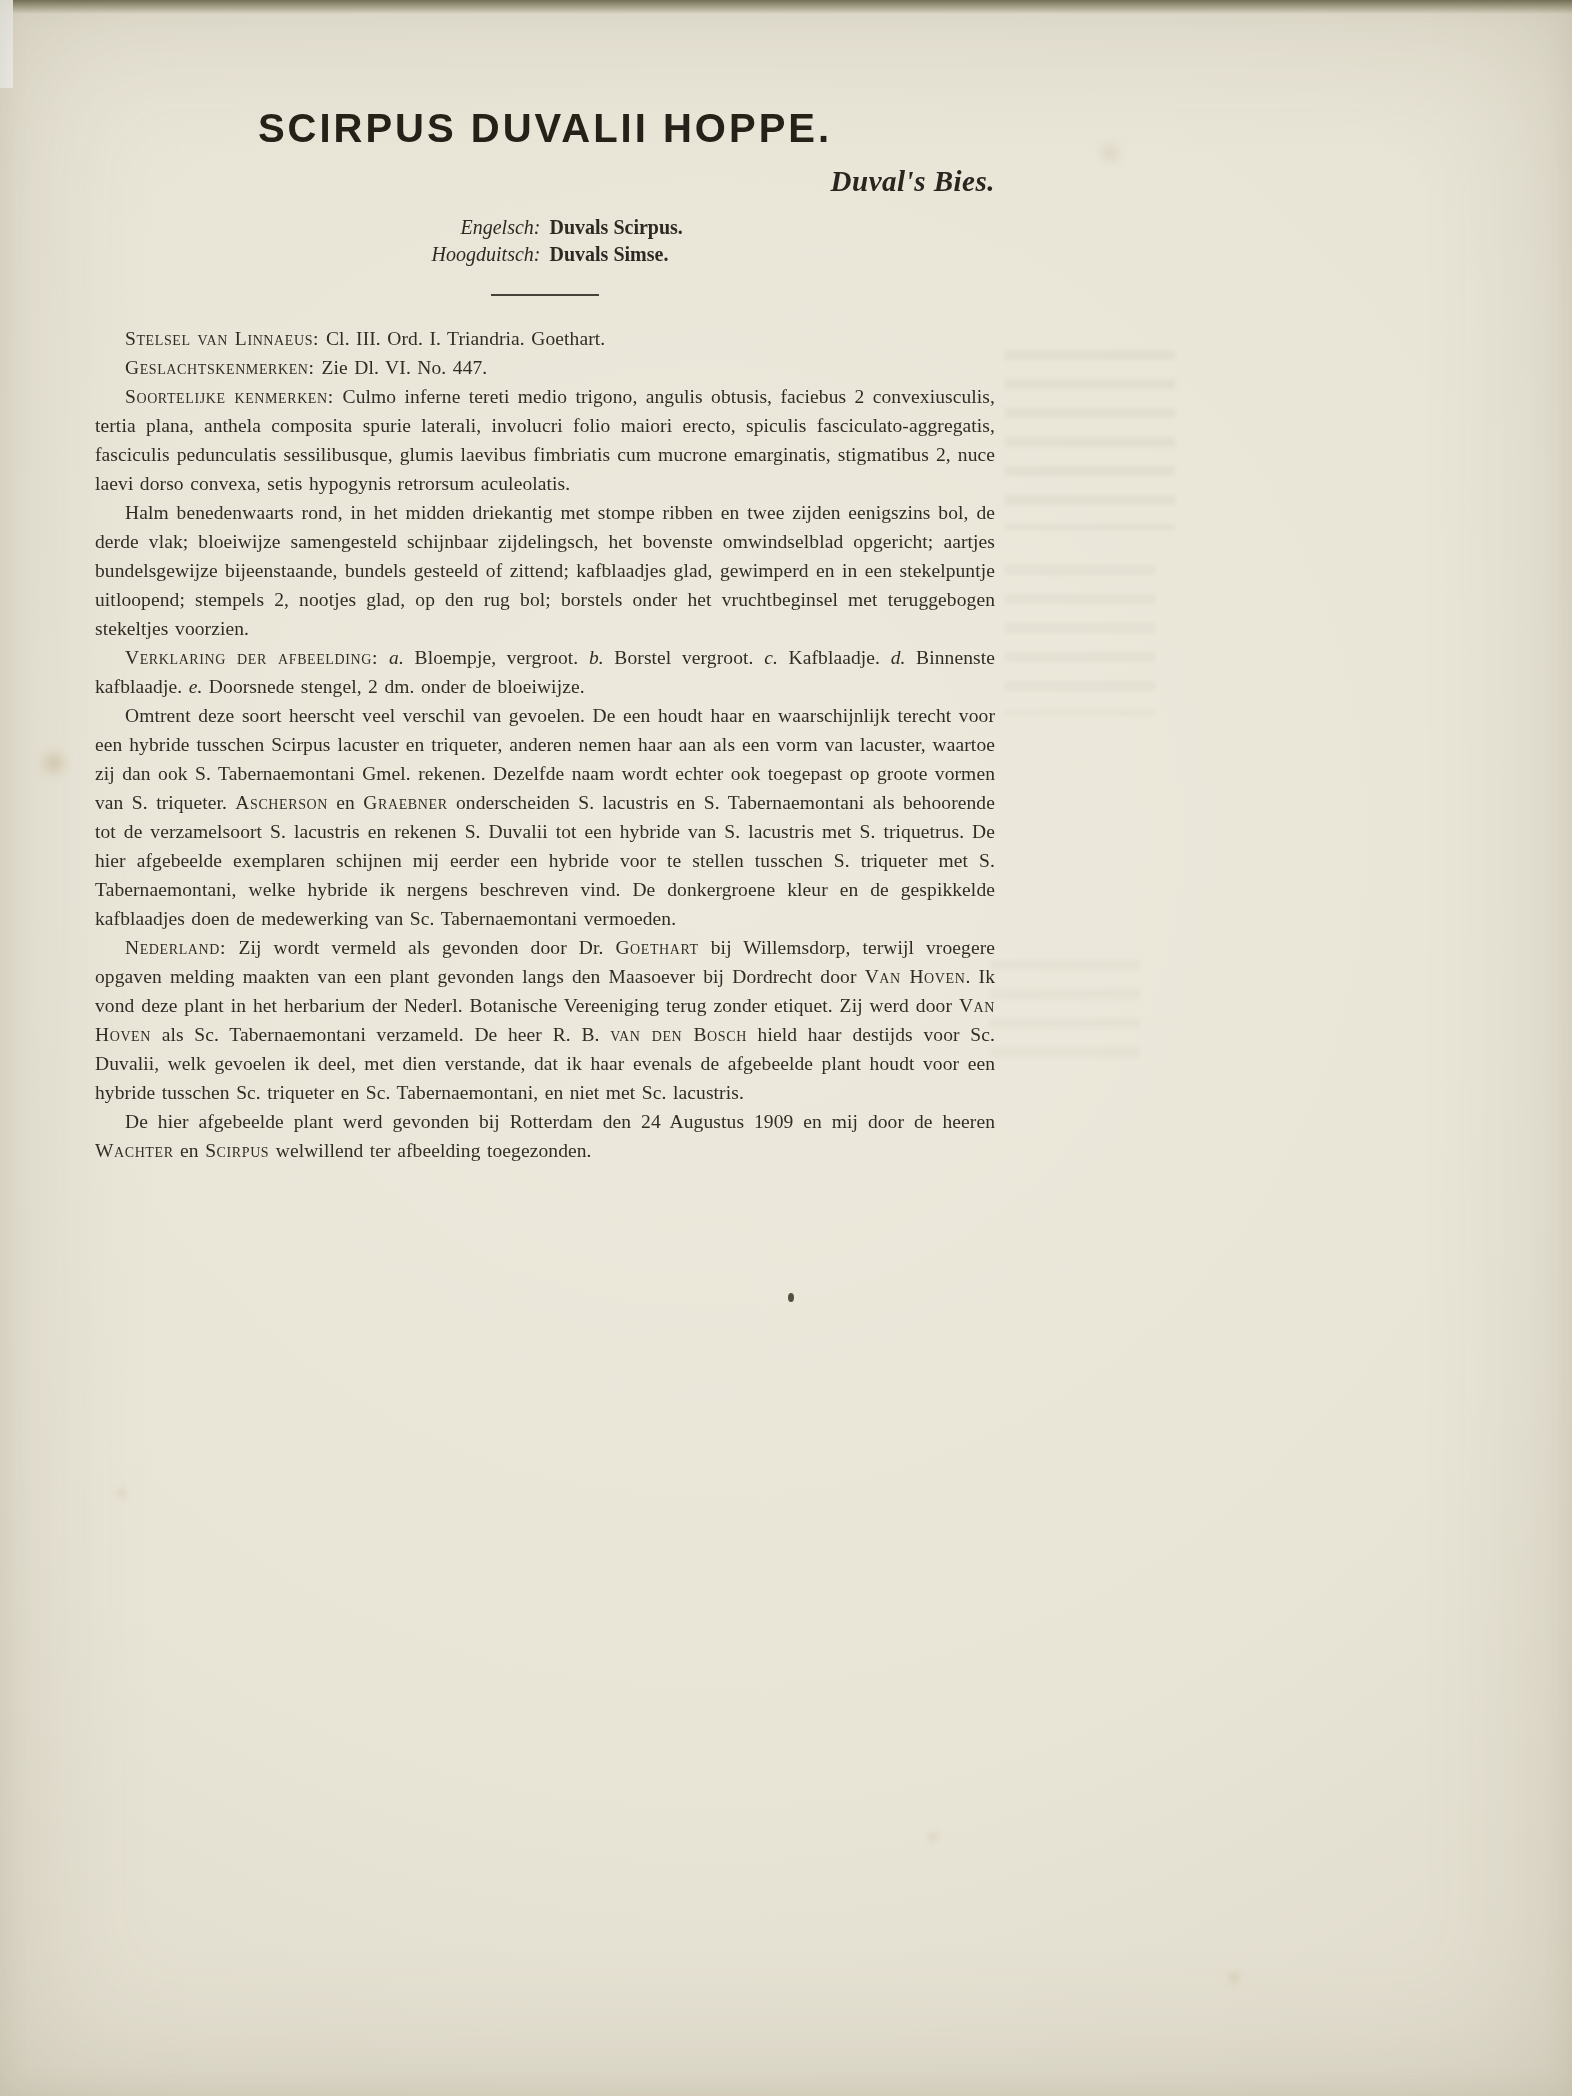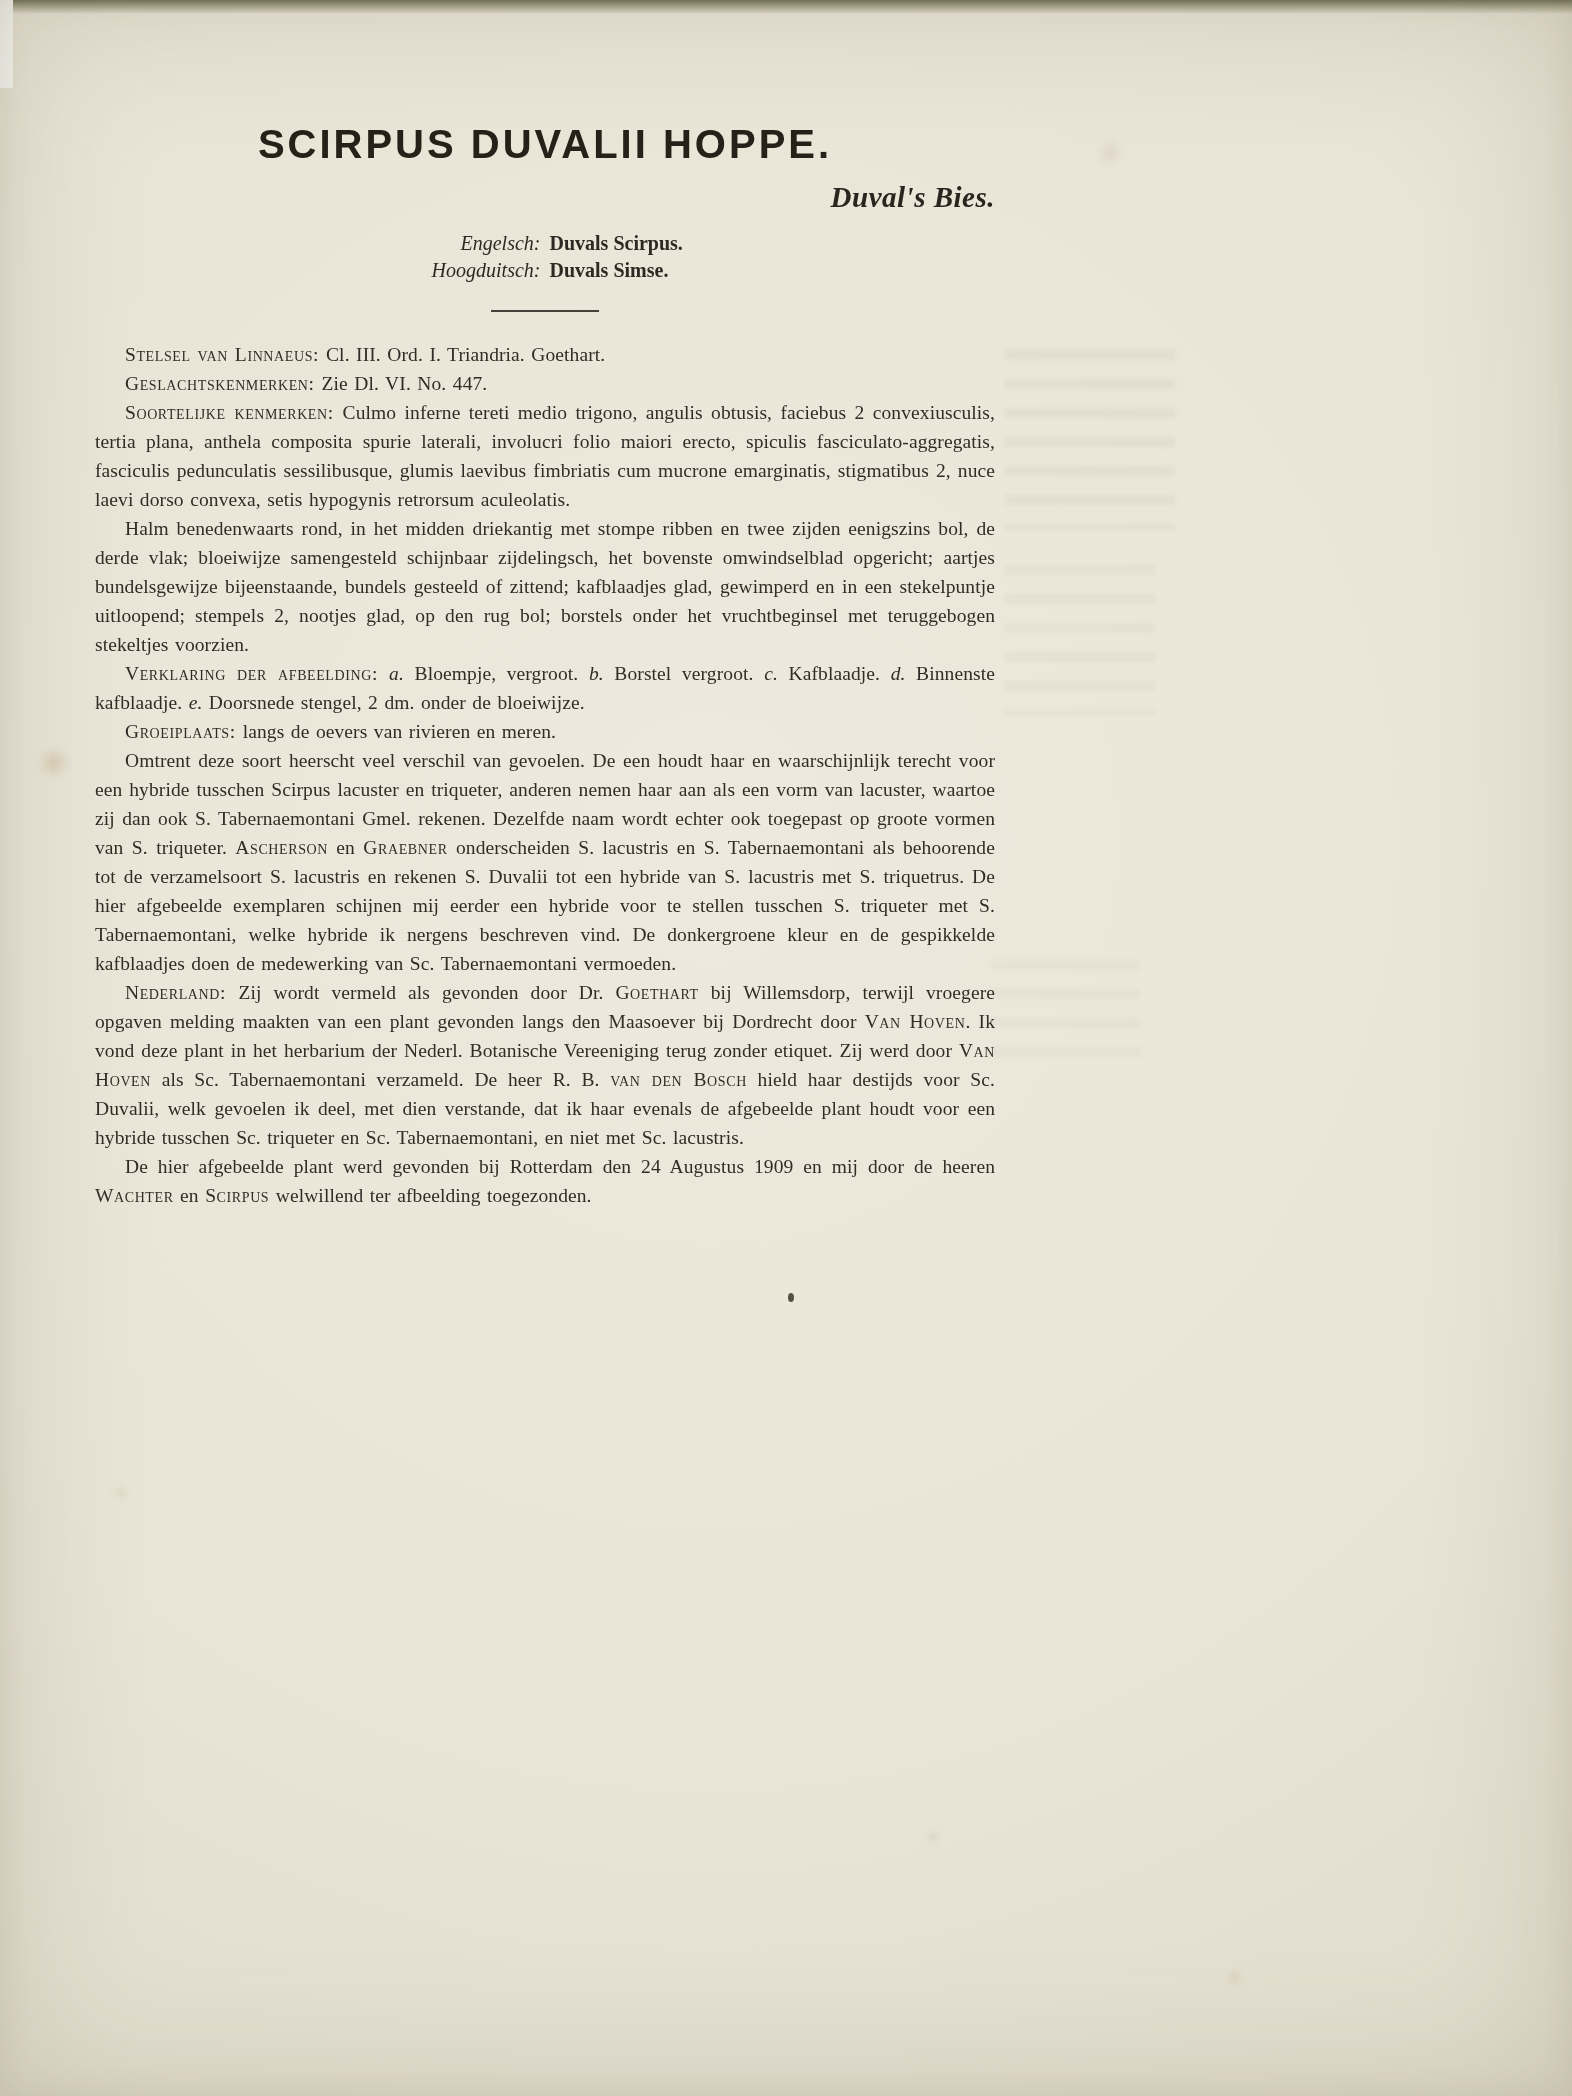--- a/index.html
+++ b/index.html
@@ -31,21 +31,21 @@
   .stain-4 { left: 114px; top: 1486px; width: 14px; height: 14px; background: radial-gradient(circle, #c9bda1, transparent 70%); opacity: .5; }
   .stain-5 { left: 928px; top: 1832px; width: 10px; height: 10px; background: radial-gradient(circle, #b9ac90, transparent 70%); opacity: .6; }
   .speck-dark { position: absolute; left: 788px; top: 1293px; width: 6px; height: 9px; background: #46402f; border-radius: 50%; opacity: .9; filter: blur(0.4px); }
 
   .ghost { position: absolute; pointer-events: none; filter: blur(2px);
     background: repeating-linear-gradient(180deg, #55503f 0 10px, transparent 10px 29px); }
   .ghost-1 { left: 1005px; top: 350px; width: 170px; height: 180px; opacity: .05; }
   .ghost-2 { left: 1005px; top: 565px; width: 150px; height: 150px; opacity: .04; }
   .ghost-3 { left: 990px;  top: 960px; width: 150px; height: 110px; opacity: .035; }
 
-  .content { position: absolute; left: 95px; top: 16px; width: 900px; padding-top: 106px; }
+  .content { position: absolute; left: 95px; top: 0; width: 900px; padding-top: 106px; }
 
   .title {
     margin: 0; text-align: center;
     font-family: "Liberation Sans", "DejaVu Sans", sans-serif;
     font-weight: 700; font-size: 40px; letter-spacing: 3px;
     color: #262219;
   }
   .subtitle {
     margin: 14px 0 0; text-align: right;
     font-style: italic; font-weight: 700; font-size: 29px; letter-spacing: .5px;
@@ -104,21 +104,20 @@
     </div>
 
     <hr class="divider">
 
     <div class="body-text">
         <p class="para"><span class="seg-sc">Stelsel van Linnaeus: </span><span class="seg-n">Cl. III. Ord. I. Triandria. Goethart.</span></p>
         <p class="para"><span class="seg-sc">Geslachtskenmerken: </span><span class="seg-n">Zie Dl. VI. No. 447.</span></p>
         <p class="para"><span class="seg-sc">Soortelijke kenmerken: </span><span class="seg-n">Culmo inferne tereti medio trigono, angulis obtusis, faciebus 2 convexiusculis, tertia plana, anthela composita spurie laterali, involucri folio maiori erecto, spiculis fasciculato-aggregatis, fasciculis pedunculatis sessilibusque, glumis laevibus fimbriatis cum mucrone emarginatis, stigmatibus 2, nuce laevi dorso convexa, setis hypogynis retrorsum aculeolatis.</span></p>
         <p class="para"><span class="seg-n">Halm benedenwaarts rond, in het midden driekantig met stompe ribben en twee zijden eenigszins bol, de derde vlak; bloeiwijze samengesteld schijnbaar zijdelingsch, het bovenste omwindselblad opgericht; aartjes bundelsgewijze bijeenstaande, bundels gesteeld of zittend; kafblaadjes glad, gewimperd en in een stekelpuntje uitloopend; stempels 2, nootjes glad, op den rug bol; borstels onder het vruchtbeginsel met teruggebogen stekeltjes voorzien.</span></p>
         <p class="para"><span class="seg-sc">Verklaring der afbeelding: </span><span class="seg-i">a.</span><span class="seg-n"> Bloempje, vergroot. </span><span class="seg-i">b.</span><span class="seg-n"> Borstel vergroot. </span><span class="seg-i">c.</span><span class="seg-n"> Kafblaadje. </span><span class="seg-i">d.</span><span class="seg-n"> Binnenste kafblaadje. </span><span class="seg-i">e.</span><span class="seg-n"> Doorsnede stengel, 2 dm. onder de bloeiwijze.</span></p>
-        <p class="para"><span class="seg-sc">Groeiplaats: </span><span class="seg-n">langs de oevers van rivieren en meren.</span></p>
         <p class="para"><span class="seg-n">Omtrent deze soort heerscht veel verschil van gevoelen. De een houdt haar en waarschijnlijk terecht voor een hybride tusschen Scirpus lacuster en triqueter, anderen nemen haar aan als een vorm van lacuster, waartoe zij dan ook S. Tabernaemontani Gmel. rekenen. Dezelfde naam wordt echter ook toegepast op groote vormen van S. triqueter. </span><span class="seg-sc">Ascherson</span><span class="seg-n"> en </span><span class="seg-sc">Graebner</span><span class="seg-n"> onderscheiden S. lacustris en S. Tabernaemontani als behoorende tot de verzamelsoort S. lacustris en rekenen S. Duvalii tot een hybride van S. lacustris met S. triquetrus. De hier afgebeelde exemplaren schijnen mij eerder een hybride voor te stellen tusschen S. triqueter met S. Tabernaemontani, welke hybride ik nergens beschreven vind. De donkergroene kleur en de gespikkelde kafblaadjes doen de medewerking van Sc. Tabernaemontani vermoeden.</span></p>
         <p class="para"><span class="seg-sc">Nederland: </span><span class="seg-n">Zij wordt vermeld als gevonden door Dr. </span><span class="seg-sc">Goethart</span><span class="seg-n"> bij Willemsdorp, terwijl vroegere opgaven melding maakten van een plant gevonden langs den Maasoever bij Dordrecht door </span><span class="seg-sc">Van Hoven</span><span class="seg-n">. Ik vond deze plant in het herbarium der Nederl. Botanische Vereeniging terug zonder etiquet. Zij werd door </span><span class="seg-sc">Van Hoven</span><span class="seg-n"> als Sc. Tabernaemontani verzameld. De heer R. B. </span><span class="seg-sc">van den Bosch</span><span class="seg-n"> hield haar destijds voor Sc. Duvalii, welk gevoelen ik deel, met dien verstande, dat ik haar evenals de afgebeelde plant houdt voor een hybride tusschen Sc. triqueter en Sc. Tabernaemontani, en niet met Sc. lacustris.</span></p>
         <p class="para"><span class="seg-n">De hier afgebeelde plant werd gevonden bij Rotterdam den 24 Augustus 1909 en mij door de heeren </span><span class="seg-sc">Wachter</span><span class="seg-n"> en </span><span class="seg-sc">Scirpus</span><span class="seg-n"> welwillend ter afbeelding toegezonden.</span></p>
       </div>
   </div>
 
   <div class="vignette"></div>
 </div>
 
 </body></html>

